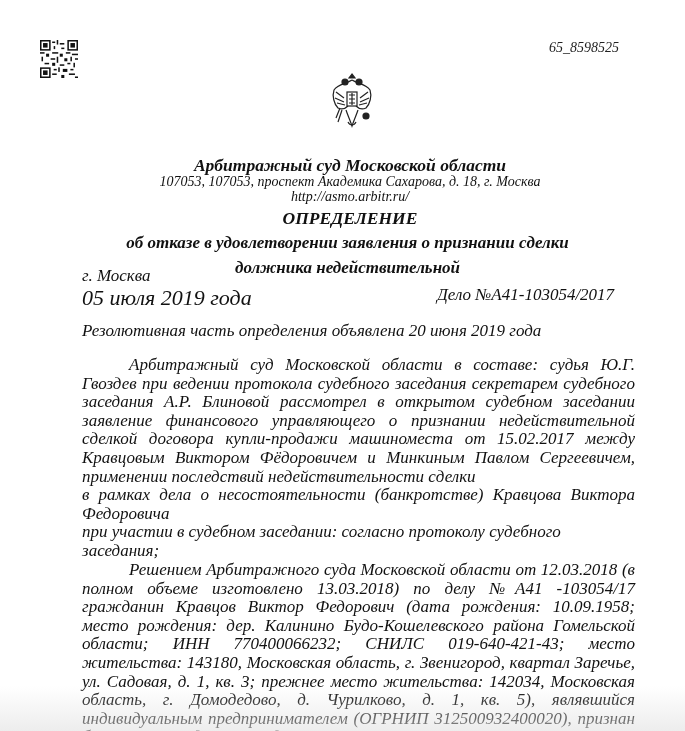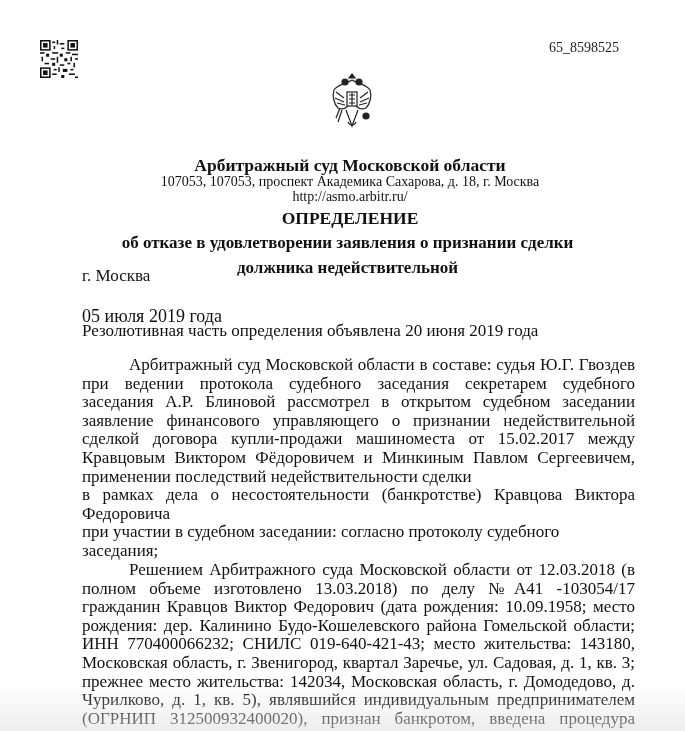--- a/index.html
+++ b/index.html
@@ -1,32 +1,32 @@
 <!DOCTYPE html>
 <html><head>
 <meta charset="utf-8">
 <style>
   html, body { margin: 0; padding: 0; }
   body {
     width: 685px; height: 731px; overflow: hidden;
     background: #ffffff; position: relative;
     font-family: "Liberation Serif", serif; color: #111;
   }
-  .page { position: absolute; left: 0; top: 0; width: 685px; height: 731px; }
+  .page { position: absolute; left: 0; top: 0; width: 685px; height: 731px; font-style: italic; }
   .doc-id { position: absolute; top: 40px; left: 549px; font-size: 14px; color: #222; }
   .qr { position: absolute; left: 40px; top: 40px; width: 38px; height: 38px; }
   .emblem { position: absolute; left: 330px; top: 70px; width: 44px; height: 62px; }
   .center { position: absolute; left: 0; width: 700px; text-align: center; }
   .court-name { top: 155px; font-size: 17.5px; font-weight: bold; }
   .address { top: 174px; font-size: 14px; }
   .site { top: 189px; font-size: 14px; }
   .doc-type { top: 208px; font-size: 17.5px; font-weight: bold; }
   .subject { top: 230px; font-size: 17px; font-weight: bold; line-height: 25px; left: 110px; width: 475px; }
   .city { position: absolute; left: 82px; top: 266px; font-size: 17px; }
-  .date { position: absolute; left: 82px; top: 285px; font-size: 18px; margin-top: 21px; }
+  .date { position: absolute; left: 82px; top: 285px; font-size: 22px; }
   .case-no { position: absolute; left: 437px; top: 285px; font-size: 17px; }
   .resol { position: absolute; left: 82px; top: 321px; font-size: 17px; }
   .body-text { position: absolute; left: 82px; width: 553px; font-size: 17px; line-height: 18.6px; text-align: justify; }
   .p1 { top: 356px; text-indent: 47px; }
   .p2 { top: 486px; }
   .p3 { top: 523px; text-align: left; }
   .heading2 { position: absolute; left: 82px; width: 553px; top: 542px; text-align: center; font-weight: bold; font-size: 17px; }
   .p4 { top: 561px; text-indent: 47px; }
   .fade { position: absolute; left: 0; right: 0; bottom: 0; height: 45px;
           background: linear-gradient(to bottom, rgba(235,235,235,0), rgba(225,225,225,0.6)); pointer-events: none; }
@@ -103,20 +103,21 @@
 
   <div class="center court-name">Арбитражный суд Московской области</div>
   <div class="center address">107053, 107053, проспект Академика Сахарова, д. 18, г. Москва</div>
   <div class="center site">http://asmo.arbitr.ru/</div>
 
   <div class="center doc-type">ОПРЕДЕЛЕНИЕ</div>
   <div class="center subject">об отказе в удовлетворении заявления о признании сделки должника недействительной</div>
 
   <div class="city">г. Москва</div>
   <div class="date">05 июля 2019 года</div>
+  <div class="case-no">Дело №А41-103054/2017</div>
 
   <div class="resol">Резолютивная часть определения объявлена 20 июня 2019 года</div>
 
   <div class="body-text p1">Арбитражный суд Московской области в составе: судья Ю.Г. Гвоздев при ведении протокола судебного заседания секретарем судебного заседания А.Р. Блиновой рассмотрел в открытом судебном заседании заявление финансового управляющего о признании недействительной сделкой договора купли-продажи машиноместа от 15.02.2017 между Кравцовым Виктором Фёдоровичем и Минкиным Павлом Сергеевичем, применении последствий недействительности сделки</div>
   <div class="body-text p2">в рамках дела о несостоятельности (банкротстве) Кравцова Виктора Федоровича</div>
   <div class="body-text p3">при участии в судебном заседании: согласно протоколу судебного заседания;</div>
 
 
   <div class="body-text p4">Решением Арбитражного суда Московской области от 12.03.2018 (в полном объеме изготовлено 13.03.2018) по делу №А41 -103054/17 гражданин Кравцов Виктор Федорович (дата рождения: 10.09.1958; место рождения: дер. Калинино Будо-Кошелевского района Гомельской области; ИНН 770400066232; СНИЛС 019-640-421-43; место жительства: 143180, Московская область, г. Звенигород, квартал Заречье, ул. Садовая, д. 1, кв. 3; прежнее место жительства: 142034, Московская область, г. Домодедово, д. Чурилково, д. 1, кв. 5), являвшийся индивидуальным предпринимателем (ОГРНИП 312500932400020), признан банкротом, введена процедура реализации</div>
 

